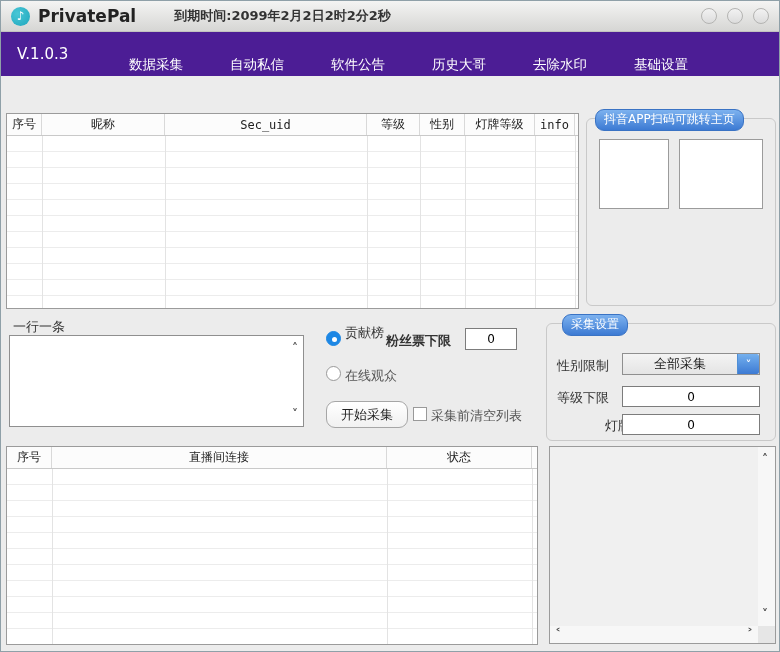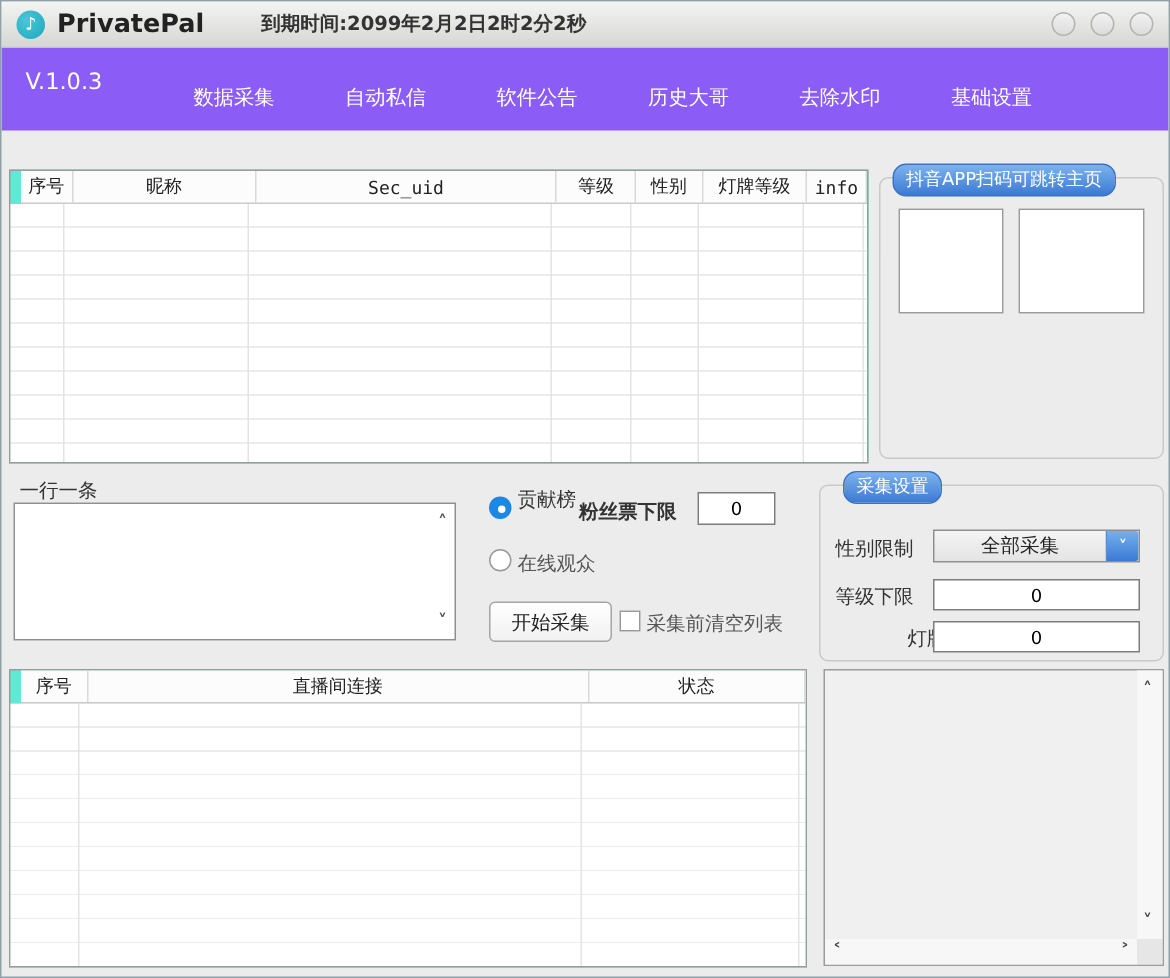--- a/index.html
+++ b/index.html
@@ -22,28 +22,28 @@
   }
   .app-title { font-size:17px; font-weight:bold; color:#222; }
   .expiry { font-size:13px; font-weight:bold; color:#333; margin-left:38px; }
   .win-controls { position:absolute; right:10px; top:7px; display:flex; gap:10px; }
   .win-btn {
     width:16px; height:16px; border-radius:50%;
     background:linear-gradient(#f2f2f2,#dcdcdc); border:1px solid #b4b4b2;
   }
   
   .navbar {
-    position:absolute; left:0; top:31px; width:100%; height:55px;
-    background:#8b5cf6;
+    position:absolute; left:0; top:31px; width:100%; height:44px;
+    background:#4c1d95;
   }
   .version { position:absolute; left:16px; top:13px; color:#fff; font-size:15px; }
   .nav-items { position:absolute; left:128px; top:24px; display:flex; gap:47px; }
   .nav-item { color:#fff; font-size:13.5px; cursor:pointer; white-space:nowrap; }
   
-  .tbl { position:absolute; background:#5eead4; border:1px solid #9b9b9b;padding-left:7px; }
+  .tbl { position:absolute; background:#f0abfc; border:1px solid #9b9b9b; }
   .tbl-head {
     display:flex; height:22px; background:#fcfcfc;
     border-bottom:1px solid #c9c9c9; font-size:12px; color:#222;
   }
   .th {
     display:flex; align-items:center; justify-content:center;
     border-right:1px solid #d9d9d9; height:100%; overflow:hidden; white-space:nowrap;
   }
   .mono { font-family:"DejaVu Sans Mono","Liberation Mono",monospace; }
   .tbl-body {
@@ -70,21 +70,21 @@
   .radio.checked::after {
     content:""; position:absolute; left:4.5px; top:4.5px; width:5px; height:5px;
     border-radius:50%; background:#fff;
   }
   .input {
     position:absolute; background:#fff; border:1px solid #7c7c7c;
     font-size:12px; color:#000; display:flex; align-items:center; justify-content:center;
   }
   .btn {
     position:absolute; background:linear-gradient(#ffffff,#f1f1f1);
-    border:1px solid #a6a6a6; border-radius:4px;
+    border:1px solid #a6a6a6; border-radius:9px;
     font-size:13px; color:#222; display:flex; align-items:center; justify-content:center;
     cursor:pointer;
   }
   .checkbox { position:absolute; width:14px; height:14px; background:#fff; border:1px solid #999; }
   .dropdown {
     position:absolute; background:linear-gradient(#f4f4f4,#e4e4e4);
     border:1px solid #8f8f8f; display:flex; align-items:center;
   }
   .dropdown .dd-text { flex:1; text-align:center; font-size:13px; color:#222; }
   .dd-btn {

